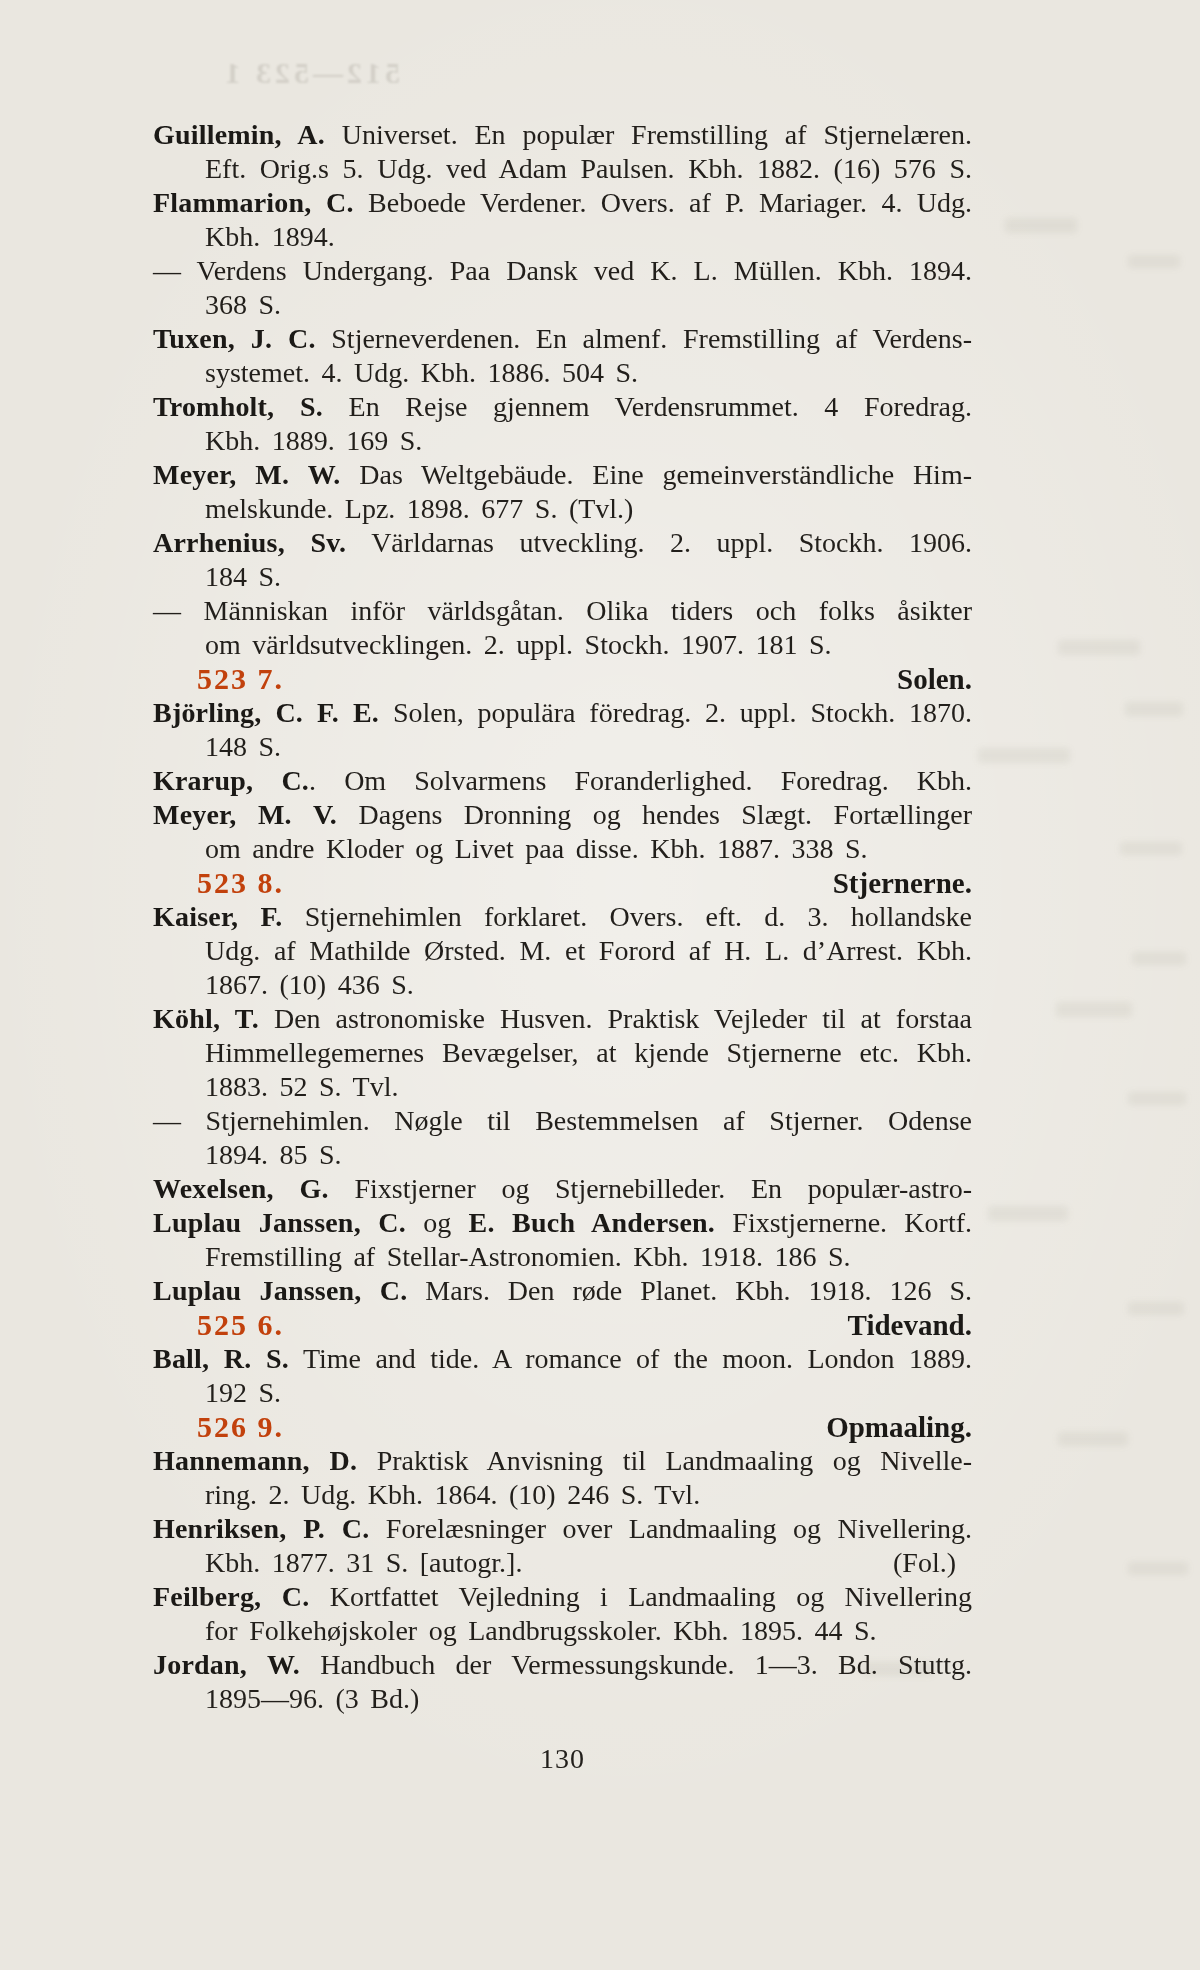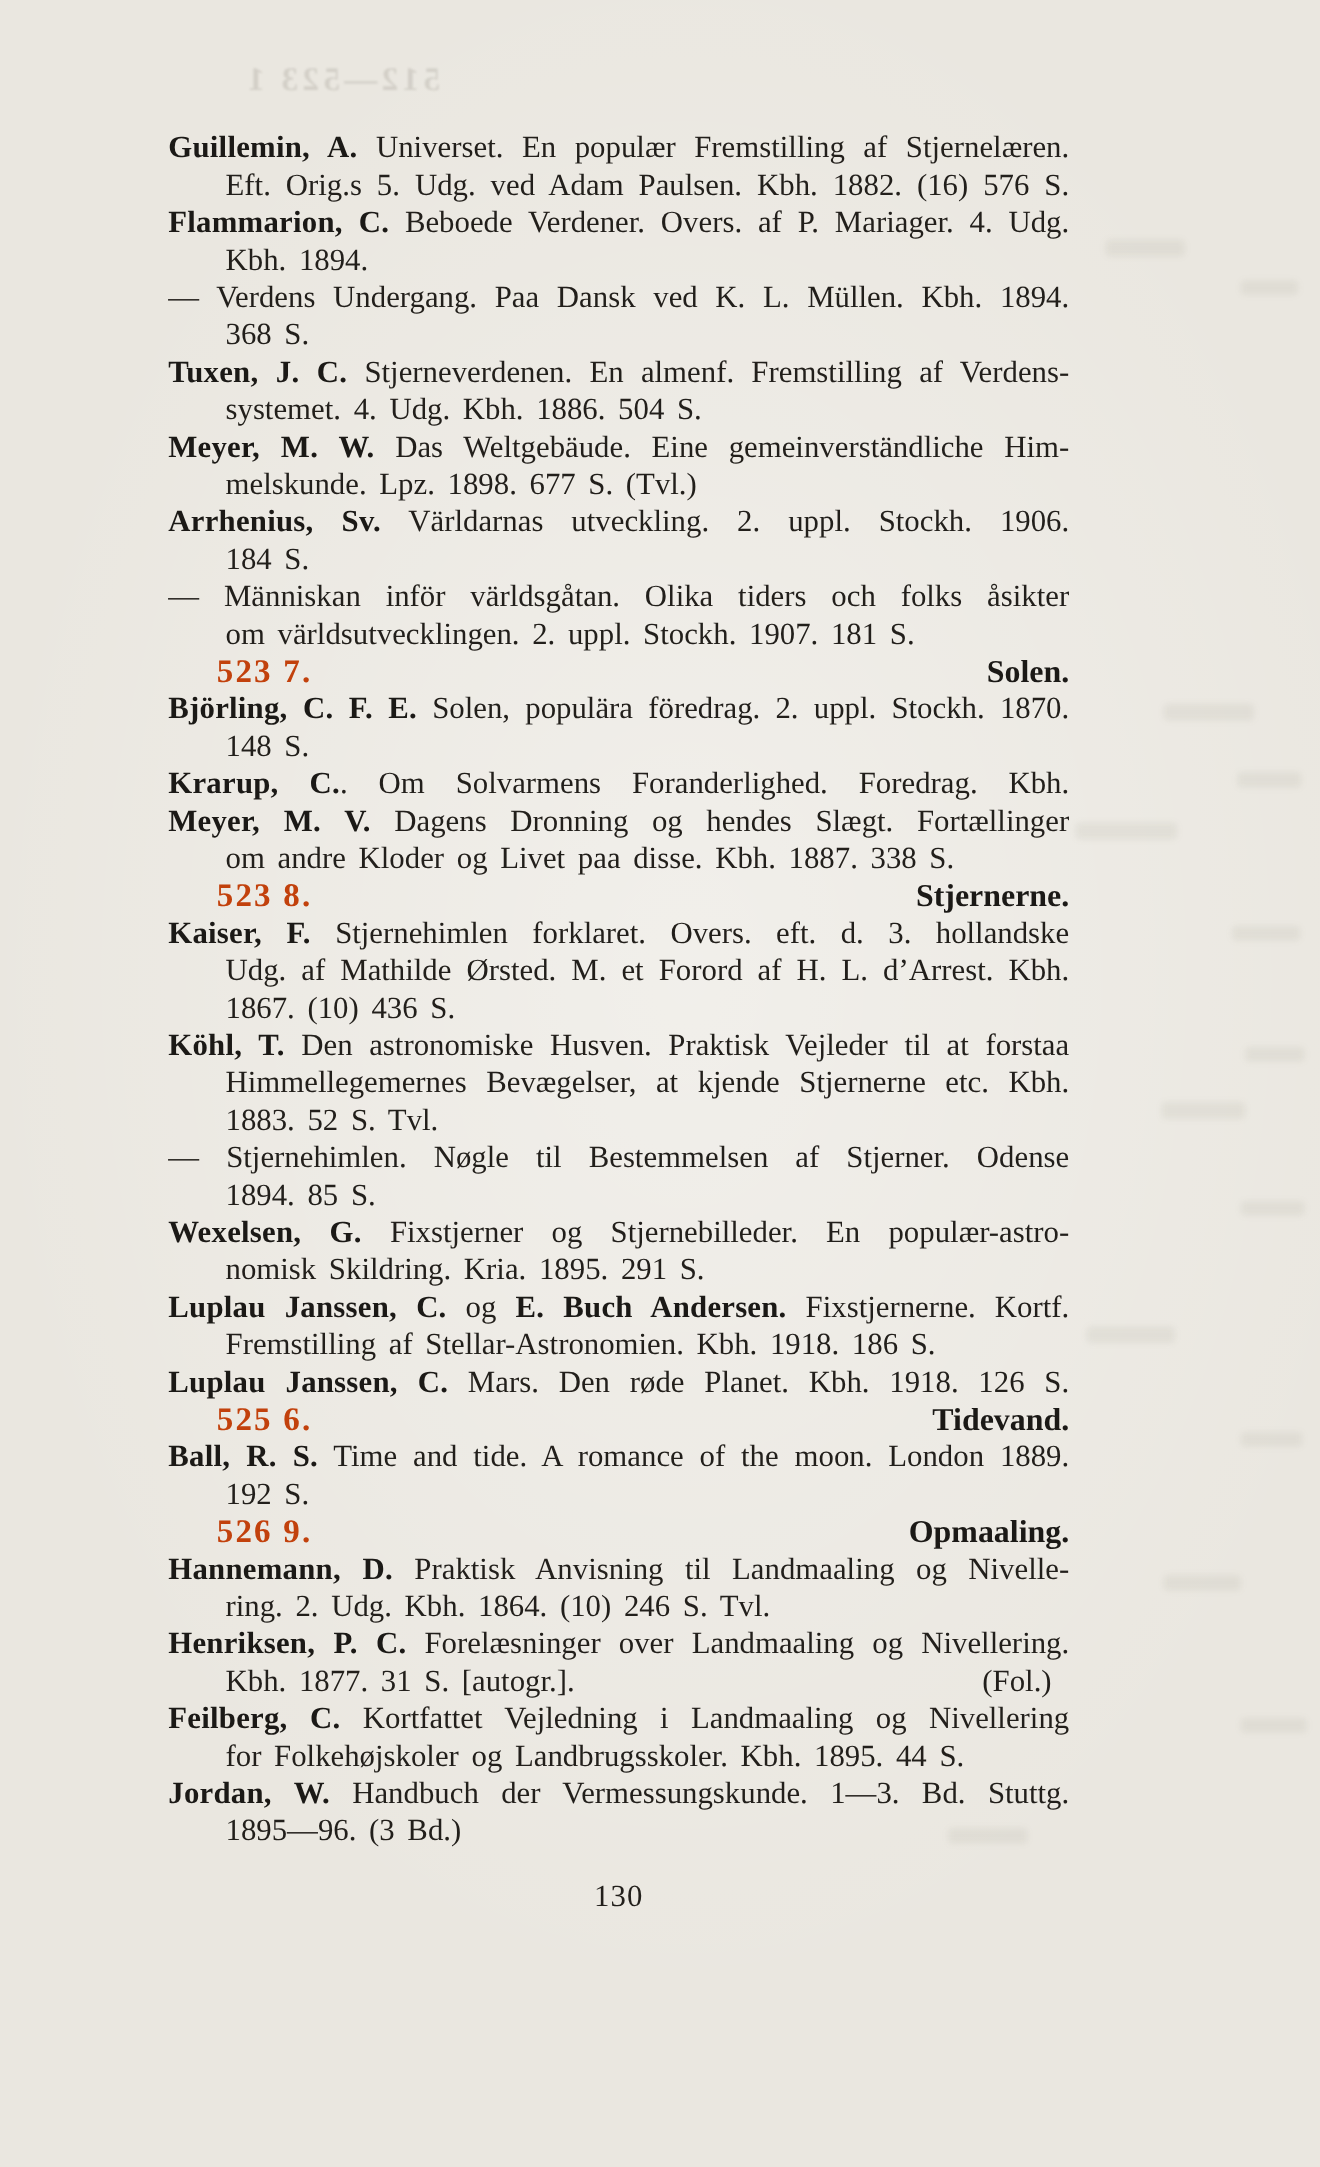--- a/index.html
+++ b/index.html
@@ -90,20 +90,24 @@
       </div>
       <div>
         <div class="line just"><span>— Verdens Undergang. Paa Dansk ved K. L. Müllen. Kbh. 1894.</span></div>
         <div class="line ind"><span>368 S.</span></div>
       </div>
       <div>
         <div class="line just"><b>Tuxen, J. C.</b><span> Stjerneverdenen. En almenf. Fremstilling af Verdens-</span></div>
         <div class="line ind"><span>systemet. 4. Udg. Kbh. 1886. 504 S.</span></div>
       </div>
       <div>
+        <div class="line just"><b>Tromholt, S.</b><span> En Rejse gjennem Verdensrummet. 4 Foredrag.</span></div>
+        <div class="line ind"><span>Kbh. 1889. 169 S.</span></div>
+      </div>
+      <div>
         <div class="line just"><b>Meyer, M. W.</b><span> Das Weltgebäude. Eine gemeinverständliche Him-</span></div>
         <div class="line ind"><span>melskunde. Lpz. 1898. 677 S. (Tvl.)</span></div>
       </div>
       <div>
         <div class="line just"><b>Arrhenius, Sv.</b><span> Världarnas utveckling. 2. uppl. Stockh. 1906.</span></div>
         <div class="line ind"><span>184 S.</span></div>
       </div>
       <div>
         <div class="line just"><span>— Människan inför världsgåtan. Olika tiders och folks åsikter</span></div>
         <div class="line ind"><span>om världsutvecklingen. 2. uppl. Stockh. 1907. 181 S.</span></div>
@@ -136,21 +140,20 @@
         <div class="line just"><b>Köhl, T.</b><span> Den astronomiske Husven. Praktisk Vejleder til at forstaa</span></div>
         <div class="line ind just"><span>Himmellegemernes Bevægelser, at kjende Stjernerne etc. Kbh.</span></div>
         <div class="line ind"><span>1883. 52 S. Tvl.</span></div>
       </div>
       <div>
         <div class="line just"><span>— Stjernehimlen. Nøgle til Bestemmelsen af Stjerner. Odense</span></div>
         <div class="line ind"><span>1894. 85 S.</span></div>
       </div>
       <div>
         <div class="line just"><b>Wexelsen, G.</b><span> Fixstjerner og Stjernebilleder. En populær-astro-</span></div>
-        <div class="line ind"><span>nomisk Skildring. Kria. 1895. 291 S.</span></div>
       </div>
       <div>
         <div class="line just"><b>Luplau Janssen, C.</b><span> og </span><b>E. Buch Andersen.</b><span> Fixstjernerne. Kortf.</span></div>
         <div class="line ind"><span>Fremstilling af Stellar-Astronomien. Kbh. 1918. 186 S.</span></div>
       </div>
       <div>
         <div class="line just"><b>Luplau Janssen, C.</b><span> Mars. Den røde Planet. Kbh. 1918. 126 S.</span></div>
       </div>
       <div class="section-row">
         <span class="section-number">525 6.</span>

